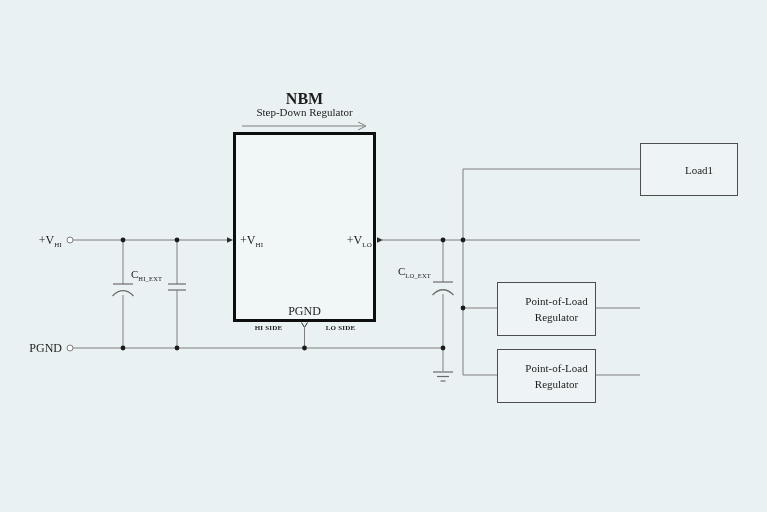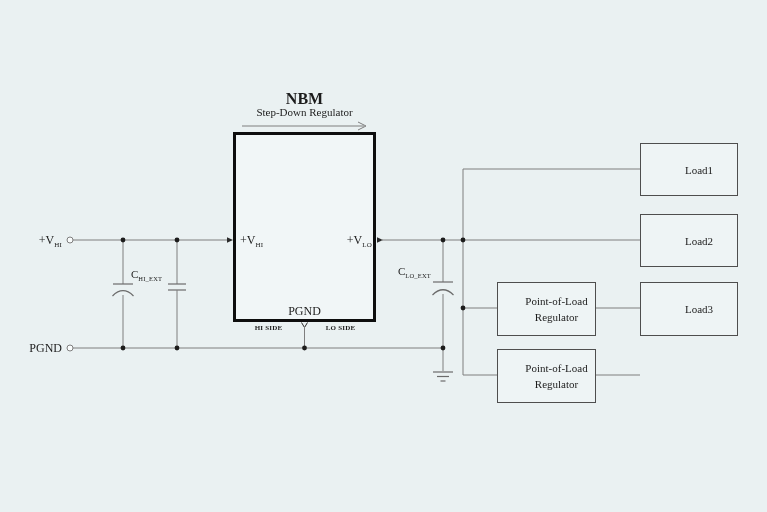--- a/index.html
+++ b/index.html
@@ -137,20 +137,14 @@
     <span>Regulator</span>
   </div>
   <div class="block" style="left:497px; top:349px; width:99px; height:54px;">
     <span>Point-of-Load</span>
     <span>Regulator</span>
   </div>
 
   <div class="block" style="left:640px; top:143px; width:98px; height:53px;">
     <span>Load1</span>
   </div>
-  <div class="block" style="left:640px; top:214px; width:98px; height:53px;">
-    <span>Load2</span>
-  </div>
-  <div class="block" style="left:640px; top:282px; width:98px; height:54px;">
-    <span>Load3</span>
-  </div>
 
 </div>
 
 </body></html>

